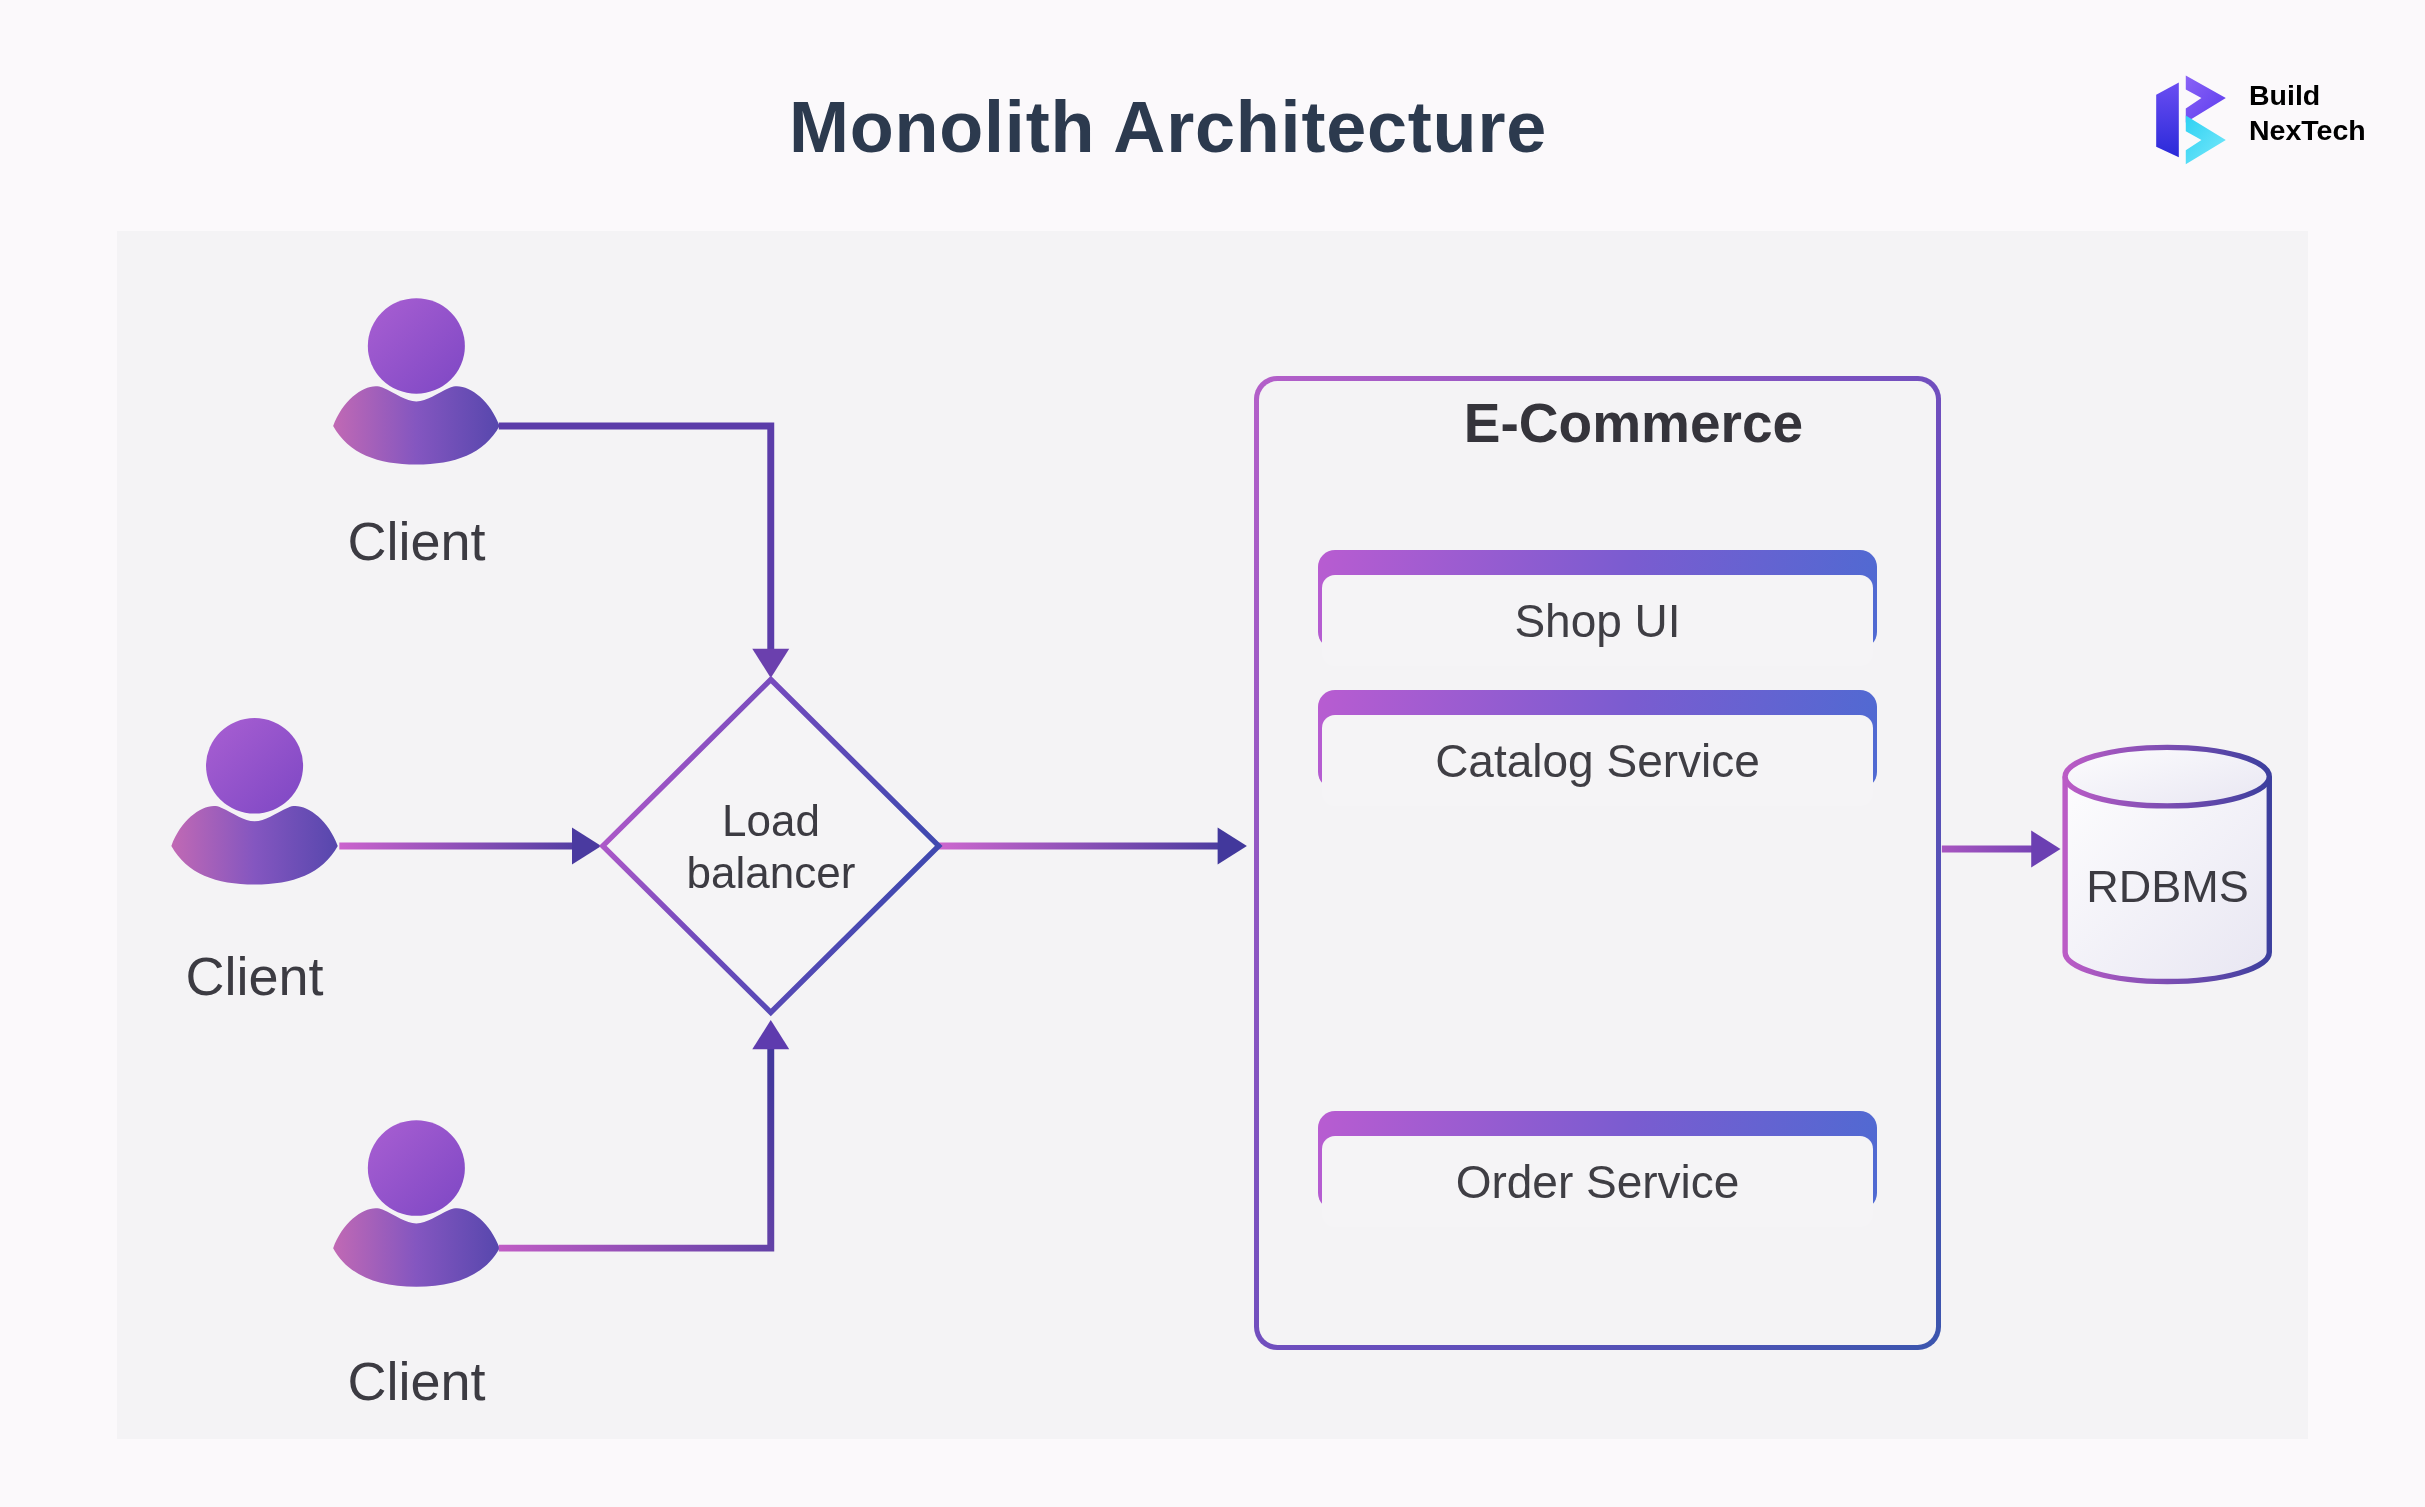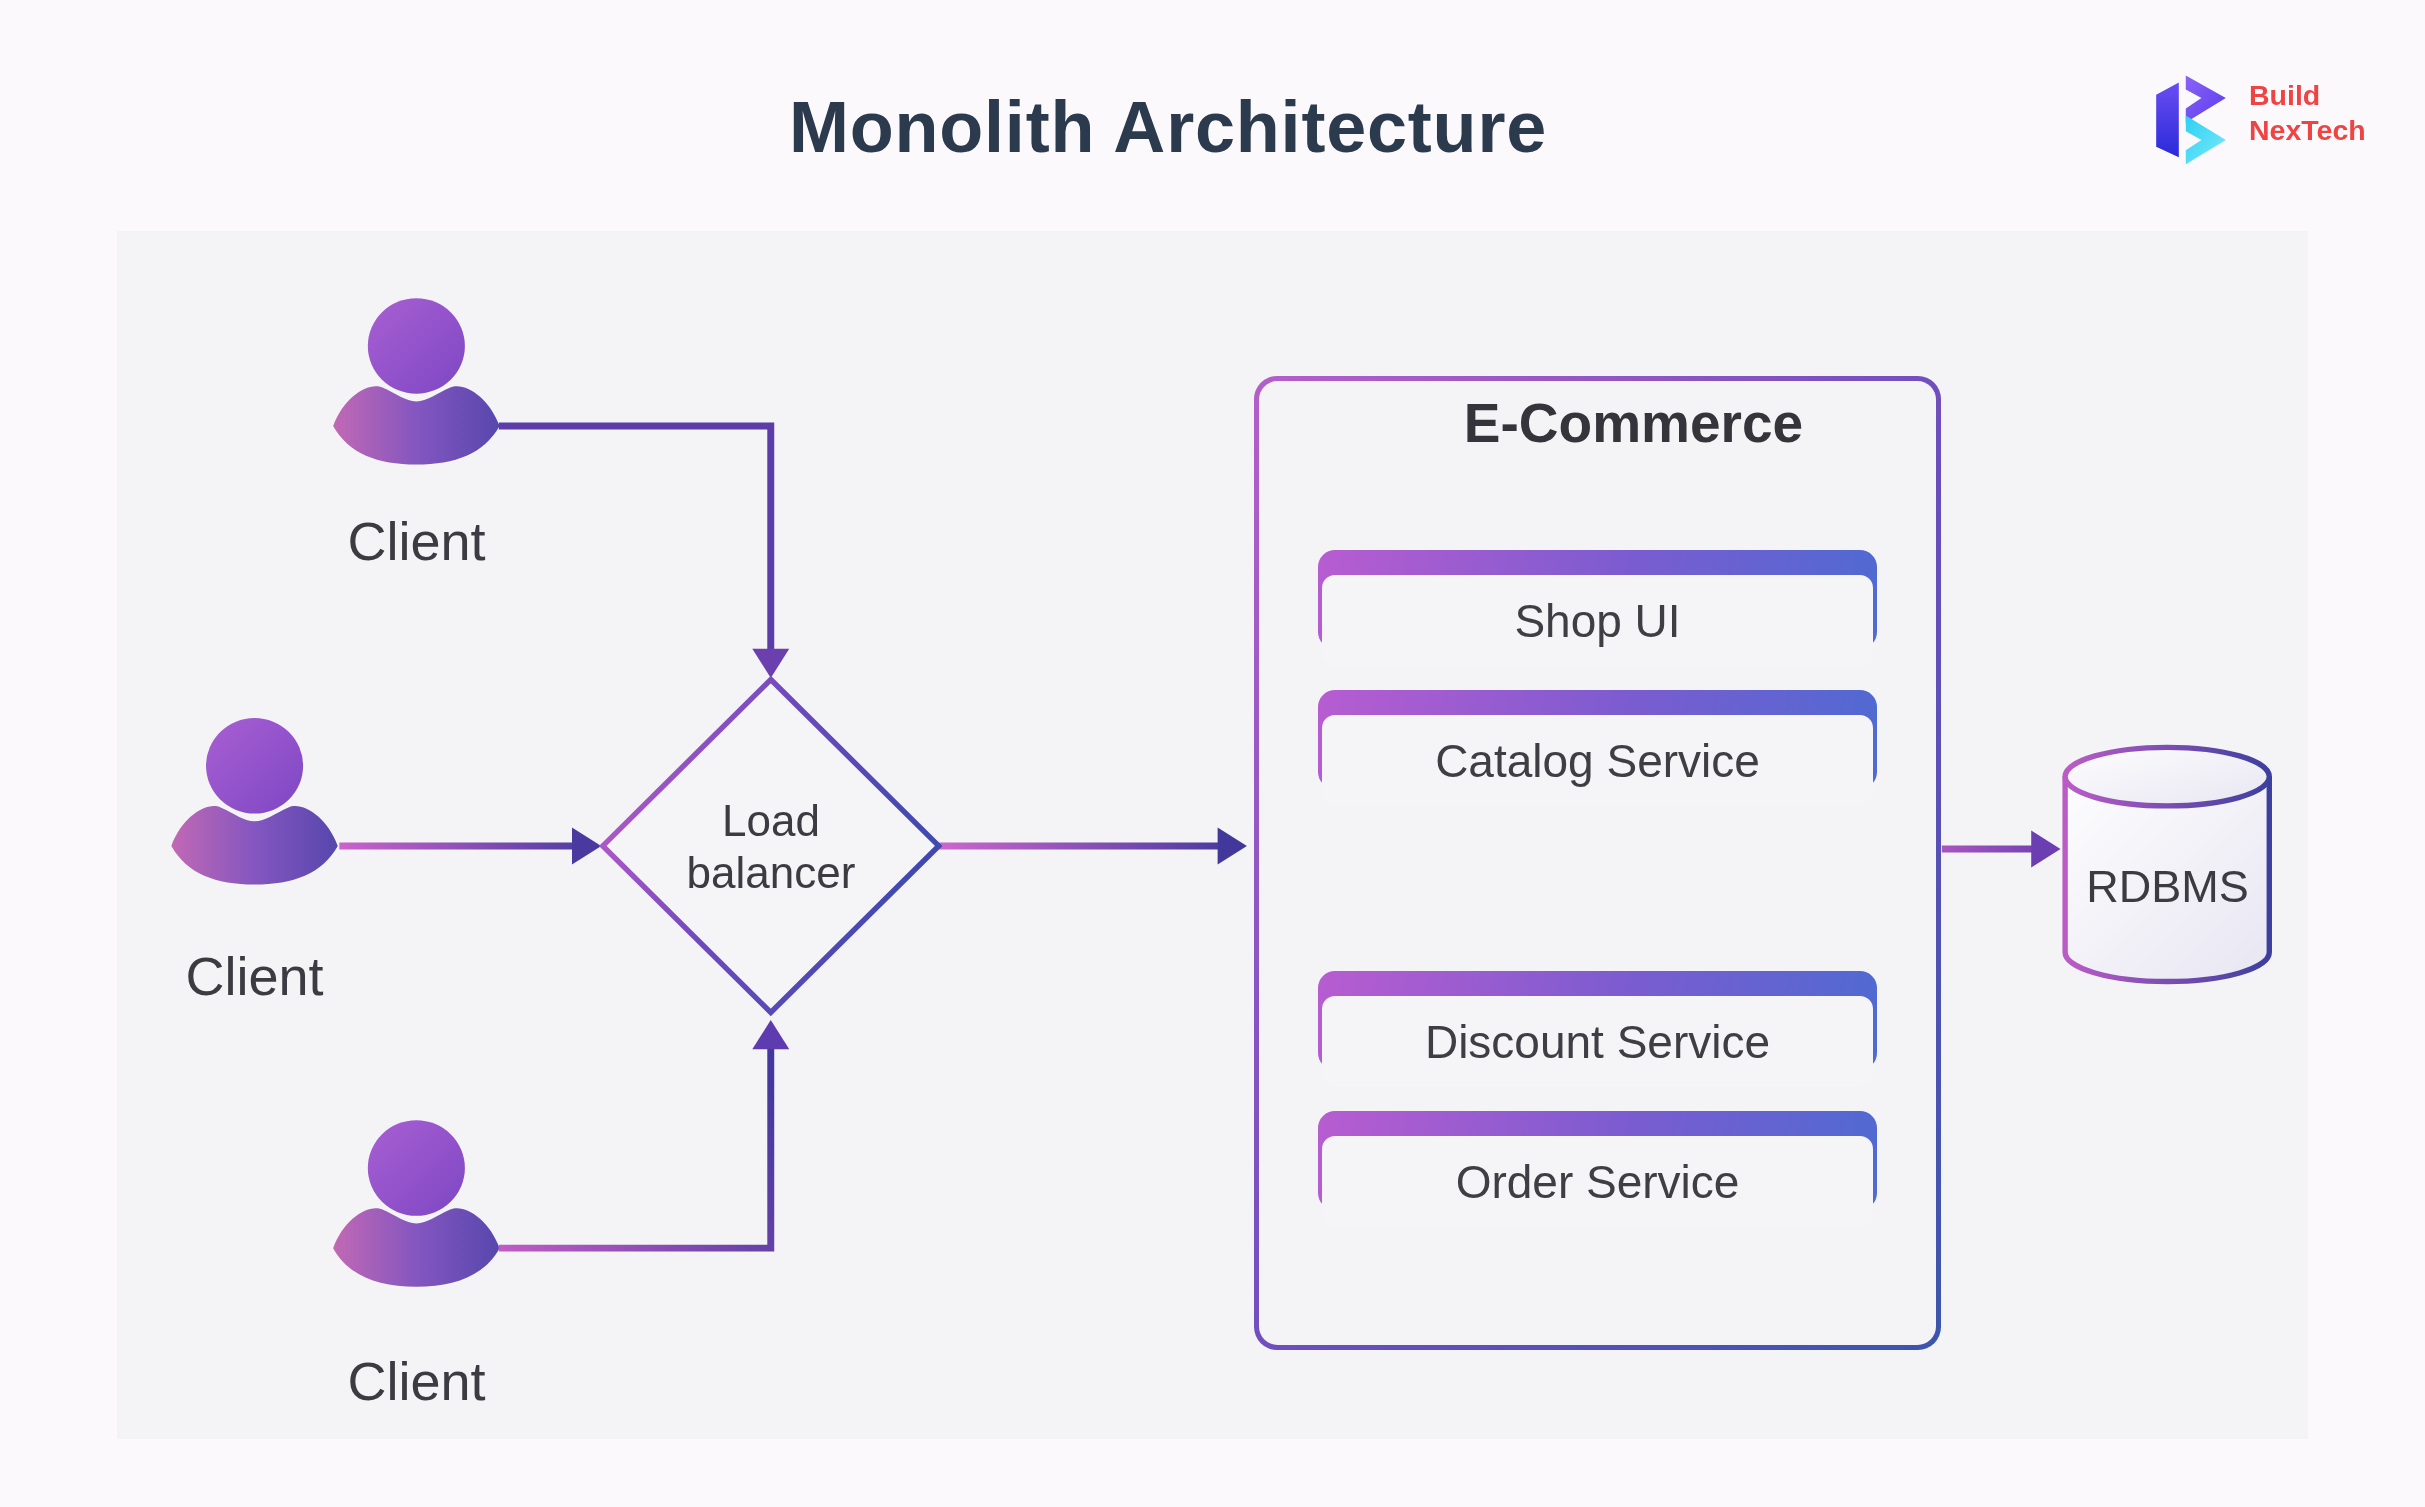--- a/index.html
+++ b/index.html
@@ -3,21 +3,21 @@
 <meta charset="utf-8">
 <style>
   html,body{margin:0;padding:0;background:#fbf9fb;}
   #stage{position:relative;width:2426px;height:1507px;background:#fbf9fb;overflow:hidden;
          font-family:"Liberation Sans",sans-serif;}
   .abs{position:absolute;}
   #panel{left:117px;top:231px;width:2191px;height:1208px;background:#f4f3f5;}
   #title{left:0;top:86px;width:2336px;text-align:center;font-size:72px;font-weight:700;
          color:#2c3a4e;letter-spacing:0.8px;}
   #logo{left:2147px;top:72px;width:254px;height:100px;}
-  #logo-text{position:absolute;left:102px;top:6.2px;font-size:28.5px;font-weight:700;color:#ef4444;line-height:35px;}
+  #logo-text{position:absolute;left:102px;top:6.2px;font-size:28.5px;font-weight:700;color:#000000;line-height:35px;}
   #diagram-svg{left:0;top:0;width:2426px;height:1507px;}
   .lbl{color:#3c3b42;text-align:center;}
   .client-lbl{width:231px;font-size:54px;}
   #lb-label{left:640px;top:795px;width:262px;font-size:44px;line-height:52px;}
   
   #eco{left:1254px;top:376px;width:687px;height:974px;border-radius:23px;padding:4.6px;
        background:linear-gradient(125deg,#b45fc9,#6a4dbd 55%,#3b55ae);box-sizing:border-box;}
   #eco-inner{width:100%;height:100%;border-radius:18.5px;background:#f4f3f5;position:relative;}
   #eco-title{left:0;top:391px;width:687px;text-align:center;font-size:55px;font-weight:600;color:#35343b;padding-left:36px;}
   .svc{left:1318px;width:559px;height:99px;border-radius:17px;padding:3.9px;box-sizing:border-box;
@@ -159,23 +159,20 @@
     <div id="eco-inner"></div>
   </div>
   <div class="abs" id="eco-title" style="left: 1254px; top: 391px;">E-Commerce</div>
 
   <div class="abs svc" style="top:550px;">
     <div class="svc-inner">Shop UI</div>
   </div>
   <div class="abs svc" style="top:690px;">
     <div class="svc-inner">Catalog Service</div>
   </div>
-  <div class="abs svc" style="top:971px;">
-    <div class="svc-inner">Discount Service</div>
-  </div>
   <div class="abs svc" style="top:1111px;">
     <div class="svc-inner">Order Service</div>
   </div>
 
   <div class="abs lbl" id="rdbms-label">RDBMS</div>
 
 </div>
 
 
 </body></html>

